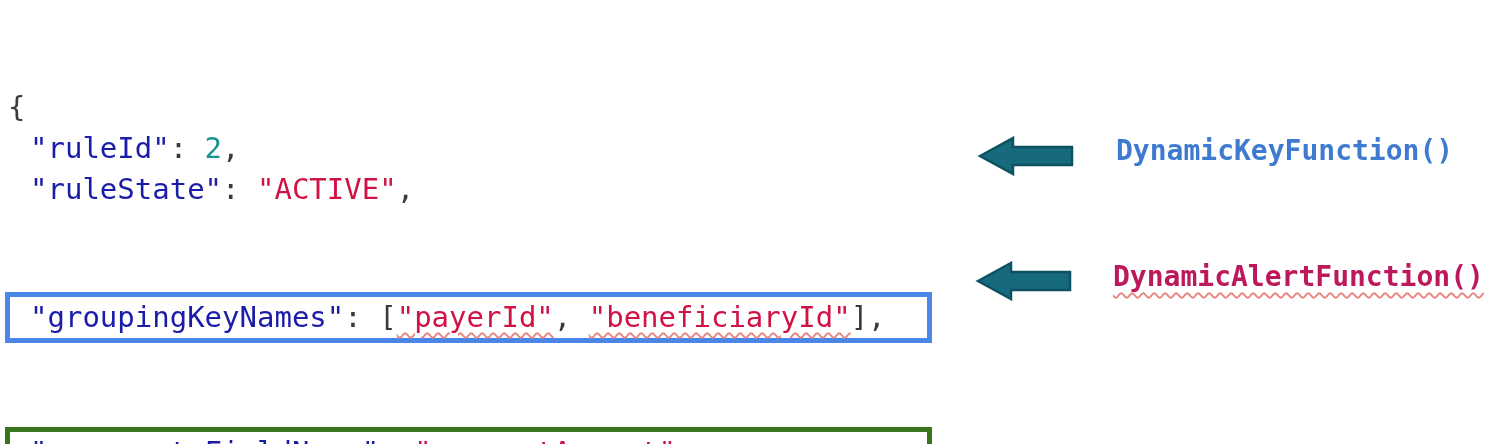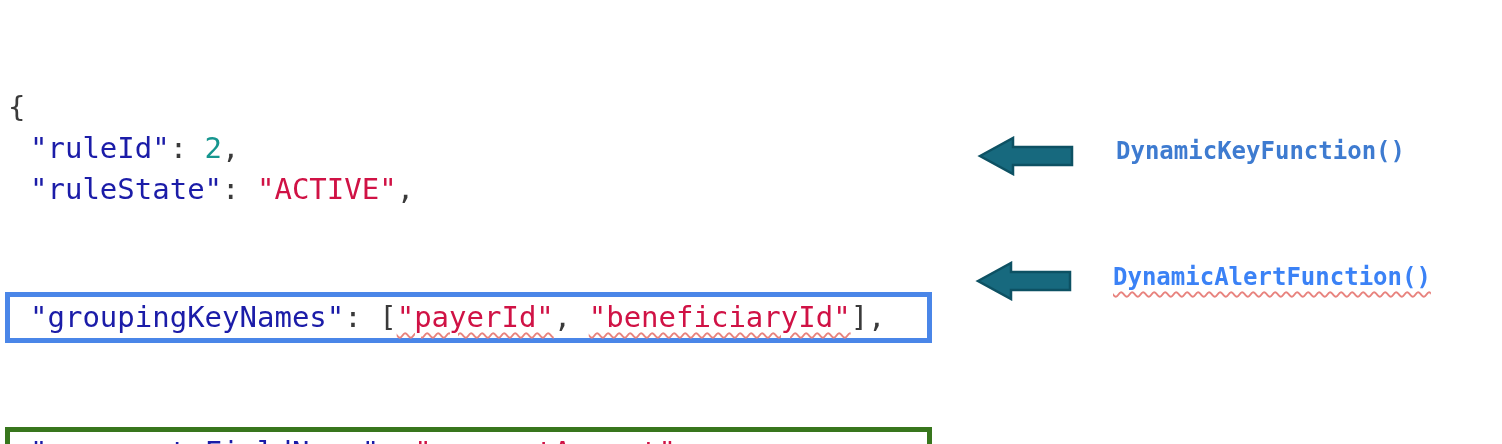--- a/index.html
+++ b/index.html
@@ -20,23 +20,23 @@
       text-underline-offset:5px;}
 
   
   .hlbox{box-sizing:border-box;margin-left:5px;width:927px;border:5px solid;}
   .hlbox .line{padding-left:20px;}
   .hlbox.blue{border-color:#4a86e8;margin-bottom:2px;}
   .hlbox.green{border-color:#38761d;}
 
   
   .arrow{position:absolute;width:98px;height:40px;}
-  .anno-label{position:absolute;font-weight:bold;font-size:24px;line-height:34px;white-space:nowrap;}
+  .anno-label{position:absolute;font-weight:bold;font-size:28px;line-height:34px;white-space:nowrap;}
   .anno-label.key-fn{color:#3e7bd0;}
-  .anno-label.alert-fn{color:#3b82f6;text-decoration-line:underline;
+  .anno-label.alert-fn{color:#be185d;text-decoration-line:underline;
       text-decoration-style:wavy;text-decoration-color:#e8837e;
       text-decoration-thickness:2px;text-underline-offset:6px;}
 </style>
 </head>
 <body>
 
 <div id="page">
 
   <div class="code">
     <div><div class="line"><span class="punct">{</span></div><div class="line ind"><span class="key">"ruleId"</span><span class="punct">: </span><span class="num">2</span><span class="punct">,</span></div><div class="line ind"><span class="key">"ruleState"</span><span class="punct">: </span><span class="str">"ACTIVE"</span><span class="punct">,</span></div></div>

